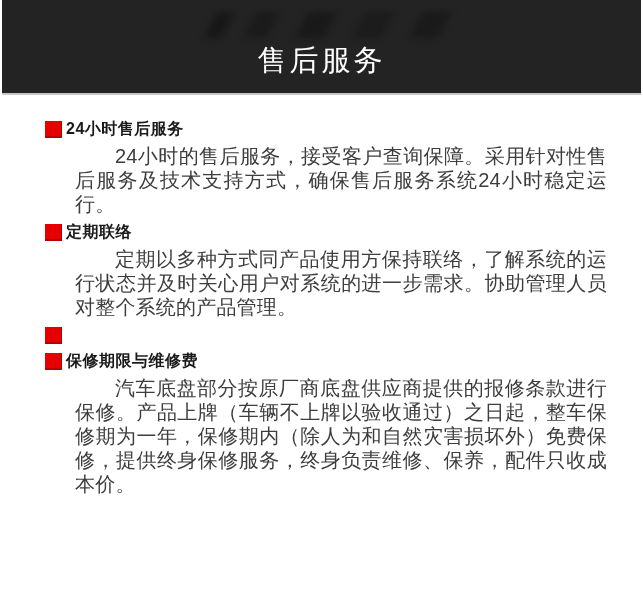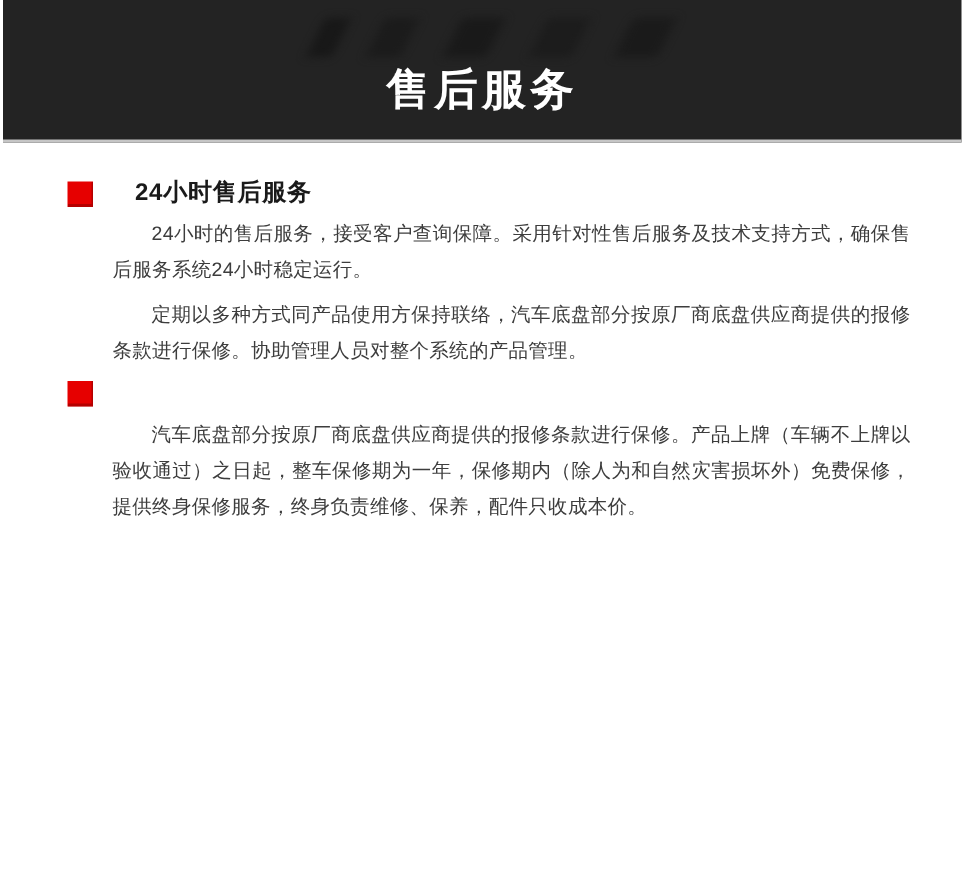--- a/index.html
+++ b/index.html
@@ -46,38 +46,38 @@
         #1b1b1b 62% 70%, transparent 72% 80%, #191919 82% 90%, transparent 92%);
     filter: blur(3px);
     opacity: 0.85;
     transform: skewX(-18deg);
     pointer-events: none;
   }
   .title {
     margin: 0;
     font-size: 29px;
     line-height: 30px;
-    font-weight: bold;
+    font-weight: normal;
     letter-spacing: 3px;
     color: var(--header-fg, #ffffff);
     position: relative;
     z-index: 1;
   }
   
   .content {
     padding: 24px 36px 0 45px;
     box-sizing: border-box;
   }
   .section {
     margin-bottom: 6px;
   }
   .heading-row {
     display: flex;
     align-items: center;
-    gap: 28px;
+    gap: 4px;
     height: 20px;
     margin-bottom: 5px;
   }
   .bullet {
     width: 17px;
     height: 17px;
     flex: 0 0 17px;
     background: var(--accent, #e60000);
     box-shadow: inset -1px -2px 0 rgba(120,0,0,0.45);
   }
@@ -85,21 +85,21 @@
     margin: 0;
     font-size: 16px;
     line-height: 20px;
     font-weight: bold;
     color: #1a1a1a;
     letter-spacing: 0.5px;
   }
   .para {
     margin: 0 0 4px 30px;
     text-indent: 2em;
-    font-size: 13px;
+    font-size: 20px;
     line-height: 24px;
     color: #3d3d3d;
     text-align: justify;
     letter-spacing: 0.2px;
   }
 </style>
 </head>
 <body>
 
 <div class="page">
@@ -113,27 +113,35 @@
 
     <section class="section">
       <div class="heading-row">
         <span class="bullet"></span>
         <h2 class="heading">24小时售后服务</h2>
       </div>
       <p class="para">24小时的售后服务，接受客户查询保障。采用针对性售后服务及技术支持方式，确保售后服务系统24小时稳定运行。</p>
     </section>
 
     <section class="section">
-      <p class="para">定期以多种方式同产品使用方保持联络，汽车底盘部分按原厂商底盘供应商提供的报修条款进行保修。协助管理人员对整个系统的产品管理。</p>
+      <div class="heading-row">
+        <span class="bullet"></span>
+        <h2 class="heading">定期联络</h2>
+      </div>
+      <p class="para">定期以多种方式同产品使用方保持联络，了解系统的运行状态并及时关心用户对系统的进一步需求。协助管理人员对整个系统的产品管理。</p>
     </section>
 
     <section class="section">
       <div class="heading-row">
         <span class="bullet"></span>
       </div>
     </section>
 
     <section class="section">
+      <div class="heading-row">
+        <span class="bullet"></span>
+        <h2 class="heading">保修期限与维修费</h2>
+      </div>
       <p class="para">汽车底盘部分按原厂商底盘供应商提供的报修条款进行保修。产品上牌（车辆不上牌以验收通过）之日起，整车保修期为一年，保修期内（除人为和自然灾害损坏外）免费保修，提供终身保修服务，终身负责维修、保养，配件只收成本价。</p>
     </section>
 
   </main>
 </div>
 
 </body></html>

